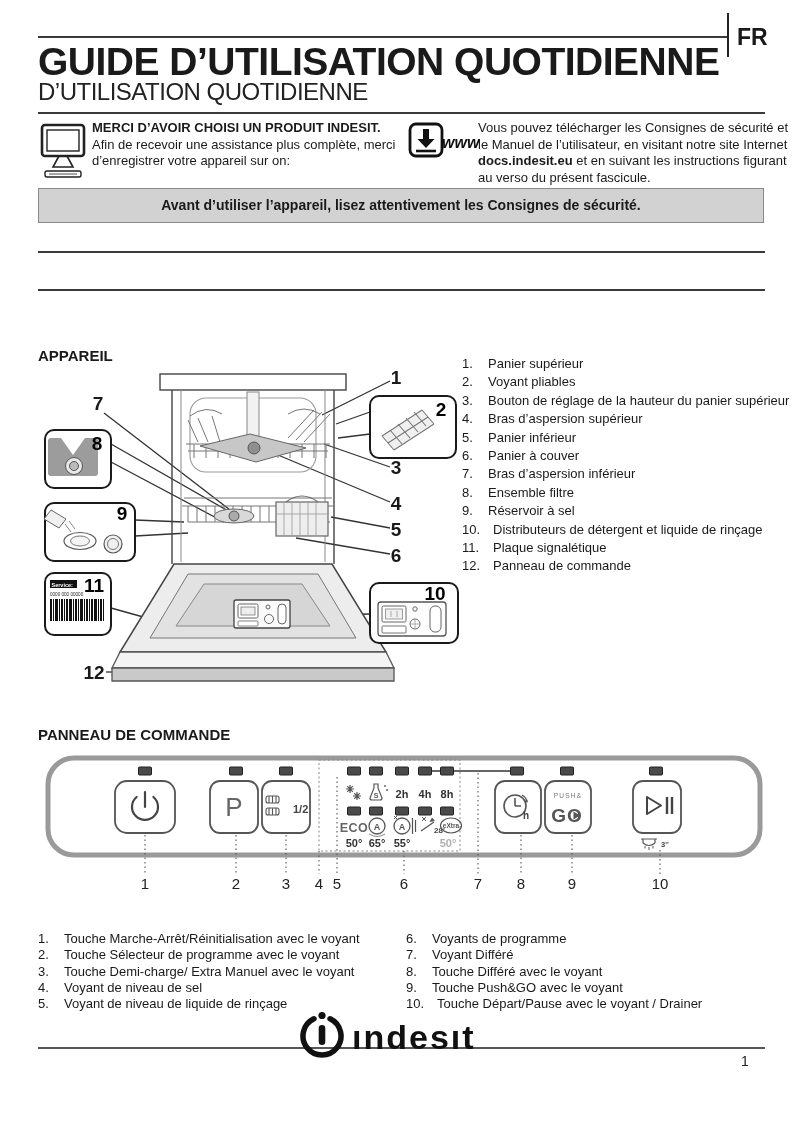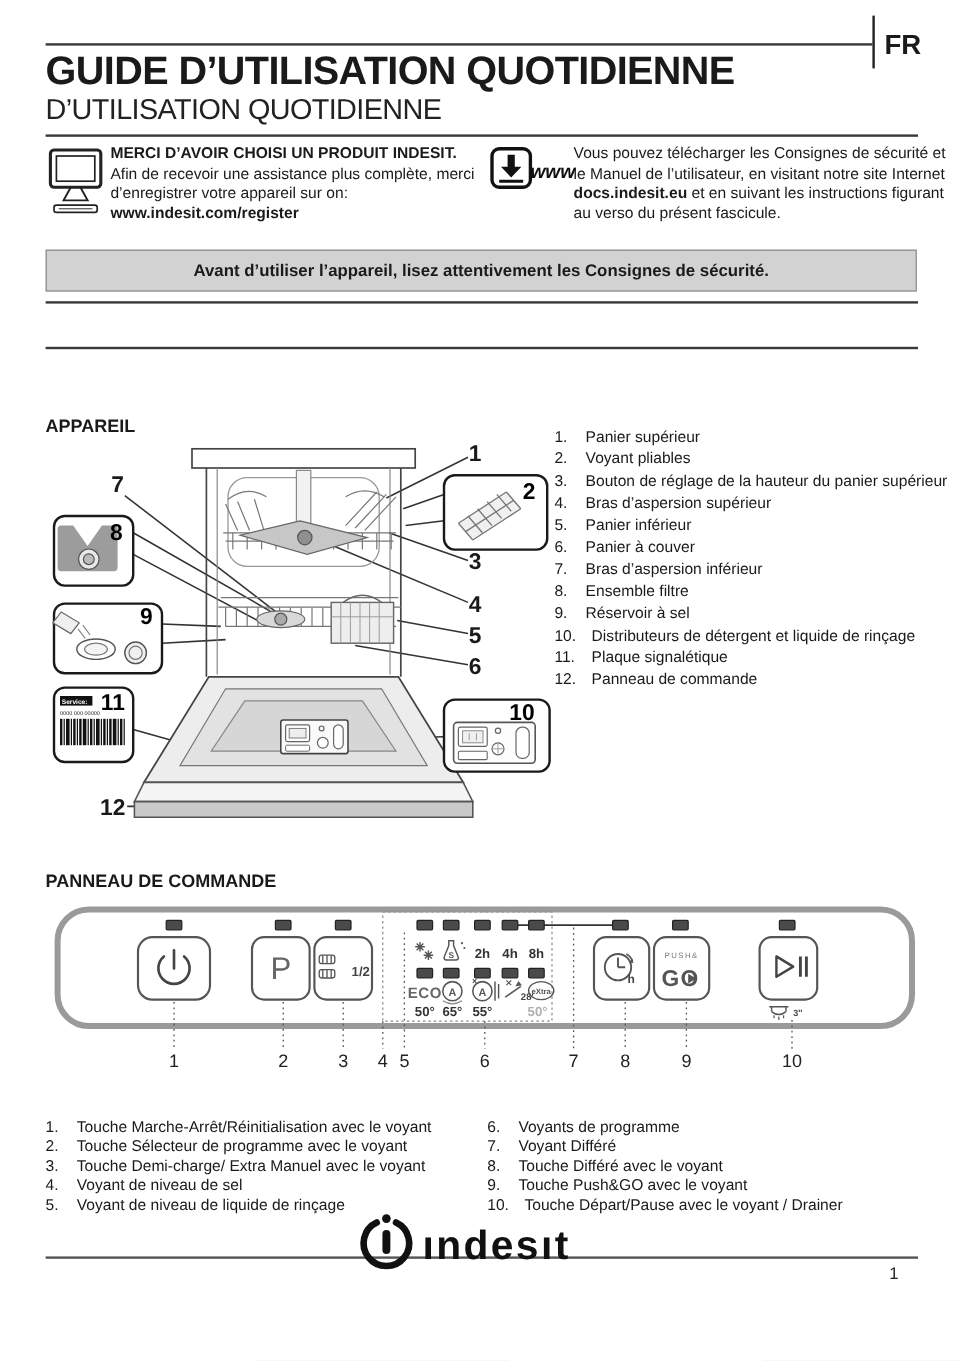--- a/index.html
+++ b/index.html
@@ -1,20 +1,20 @@
 <!DOCTYPE html>
 <html><head>
 <meta charset="utf-8">
 <style>
   html,body{margin:0;padding:0;background:#e9e9e9;}
   .page{position:relative;width:802px;height:1134px;background:#fff;margin:0 auto;
         font-family:"Liberation Sans",sans-serif;color:#1a1a1a;overflow:hidden;}
   .abs{position:absolute;}
   .rule{background:#3a3a3a;}
-  .title{font-size:33px;font-weight:900;letter-spacing:-.5px;white-space:nowrap;}
+  .title{font-size:39px;font-weight:900;letter-spacing:-.5px;white-space:nowrap;}
   .subtitle{font-size:24px;font-weight:400;letter-spacing:-.5px;white-space:nowrap;color:#222;}
   .lang{font-size:23px;font-weight:800;}
   .introtxt{font-size:13px;line-height:16.5px;}
   .introtxt b{font-weight:700;}
   .banner{background:#d2d2d2;border:1px solid #8a8a8a;text-align:center;
           font-size:14px;font-weight:700;line-height:33px;}
   .h1{font-size:25px;font-weight:800;letter-spacing:-.3px;}
   .h2{font-size:15px;font-weight:800;}
   .numlist{font-size:13px;line-height:18.4px;}
   .numlist .row{display:flex;}
@@ -45,36 +45,35 @@
       <rect x="7" y="7" width="32" height="21" fill="#fff" stroke="#222" stroke-width="1.4"></rect>
       <path d="M19,33 L13,44 H33 L27,33" fill="none" stroke="#222" stroke-width="1.6"></path>
       <rect x="5" y="48" width="36" height="6" rx="2" fill="#fff" stroke="#222" stroke-width="1.4"></rect>
       <path d="M9,51 h28" stroke="#222" stroke-width="0.8"></path>
     </svg>
   </div>
   <div class="abs introtxt" style="left:92px;top:120px;width:316px;">
     <div style="font-weight:700;">MERCI D’AVOIR CHOISI UN PRODUIT INDESIT.</div>
     <div>Afin de recevoir une assistance plus complète, merci</div>
     <div>d’enregistrer votre appareil sur on:</div>
-    <div style="font-weight:700;">www.indesit.com/register</div>
   </div>
 
   <div class="abs" style="left:408px;top:122px;text-align:right;">
     <svg width="72" height="40" viewBox="0 0 72 40">
       <rect x="2" y="2" width="32" height="32" rx="6" fill="#fff" stroke="#111" stroke-width="2.8"></rect>
       <path d="M15,7 h6 v10 h5.5 l-8.5,9 l-8.5,-9 h5.5 z" fill="#111"></path>
       <path d="M8,29 h20" stroke="#111" stroke-width="2.6"></path>
       <text x="34" y="26" font-size="16" font-style="italic" font-weight="700" fill="#111">www</text>
     </svg>
   </div>
   <div class="abs introtxt" style="left:478px;top:120px;width:322px;">
     <span>Vous pouvez télécharger les Consignes de sécurité et le Manuel de l’utilisateur, en visitant notre site Internet </span><b>docs.indesit.eu</b><span> et en suivant les instructions figurant au verso du présent fascicule.</span>
   </div>
 
-  <div class="abs banner" style="left:38px;top:208px;width:724px;height:33px;">Avant d’utiliser l’appareil, lisez attentivement les Consignes de sécurité.</div>
+  <div class="abs banner" style="left:38px;top:188px;width:724px;height:33px;">Avant d’utiliser l’appareil, lisez attentivement les Consignes de sécurité.</div>
 
   <div class="abs rule" style="left:38px;top:251px;width:727px;height:2px;"></div>
   <div class="abs rule" style="left:38px;top:289px;width:727px;height:2px;"></div>
 
   <div class="abs h2" style="left:38px;top:330px;margin-top:17px;">APPAREIL</div>
 
   <div class="abs" style="left:38px;top:350px;">
   <svg width="424" height="342" viewBox="0 0 424 342">
 
     <g stroke="#333" stroke-width="1.3" fill="none">

